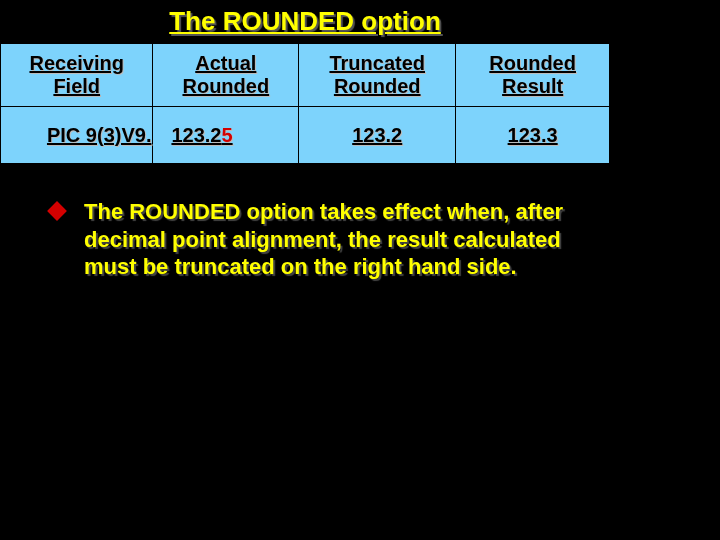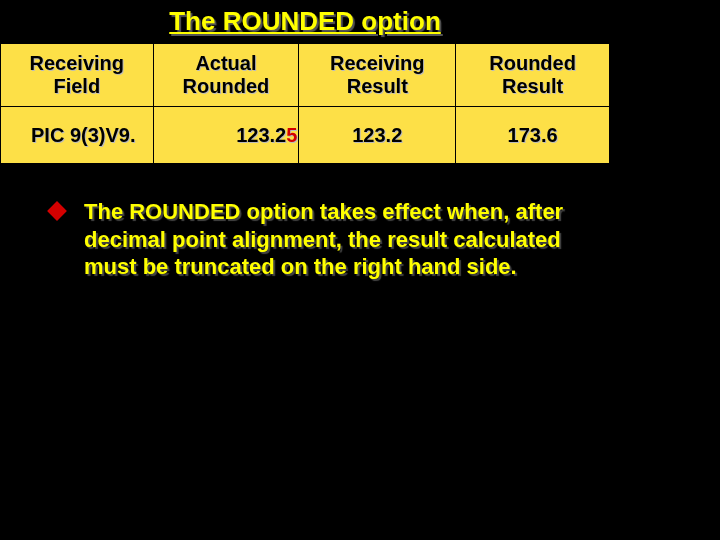--- a/index.html
+++ b/index.html
@@ -23,47 +23,48 @@
     font-size: 26px;
     font-weight: bold;
     text-decoration: underline;
     color: #FFFF00;
     text-shadow: 2px 2px 1px #555;
     margin: 0 0 6px 0;
   }
   table.data {
     border-collapse: collapse;
     margin: 0 auto;
-    background: #fde047;
+    background: #7dd3fc;
     color: #000;
+    text-decoration: underline;
   }
   table.data th, table.data td {
     border: 1.5px solid #000;
     font-size: 20px;
     font-weight: bold;
     text-shadow: 1px 1px 0 #bbb;
     vertical-align: middle;
   }
   table.data th {
     padding: 8px 10px;
     text-align: center;
     font-family: Arial, sans-serif;
   }
   table.data td {
     height: 54px;
   }
   td.rf {
     width: 160px;
     padding-left: 14px;
-    text-align: center;
+    text-align: right;
   }
   td.ar {
     width: 150px;
     padding-left: 18px;
-    text-align: right;
+    text-align: left;
   }
   td.tr, td.rr {
     width: 180px;
     text-align: center;
     font-size: 24px;
   }
   .red { color: #D40000; text-shadow: 1px 1px 0 #bbb; }
   ul.bullets {
     list-style: none;
     padding: 0 36px 0 50px;
@@ -95,28 +96,28 @@
 
 <div class="slide">
 
   <div class="title">The ROUNDED option</div>
 
   <table class="data">
     <tbody>
         <tr>
       <th>Receiving Field</th>
       <th>Actual Rounded</th>
-      <th>Receiving Result</th>
+      <th>Truncated Rounded</th>
       <th>Rounded Result</th>
     </tr>
     <tr>
       <td class="rf">PIC 9(3)V9.</td>
       <td class="ar"><span>123.2</span><span class="red">5</span></td>
       <td class="tr">123.2</td>
-      <td class="rr">173.6</td>
+      <td class="rr">123.3</td>
     </tr>
   </tbody>
     </table>
 
   <ul class="bullets">
     <li>The ROUNDED option takes effect when, after decimal point alignment, the result calculated must be truncated on the right hand side.</li>
   </ul>
 
 </div>
 

